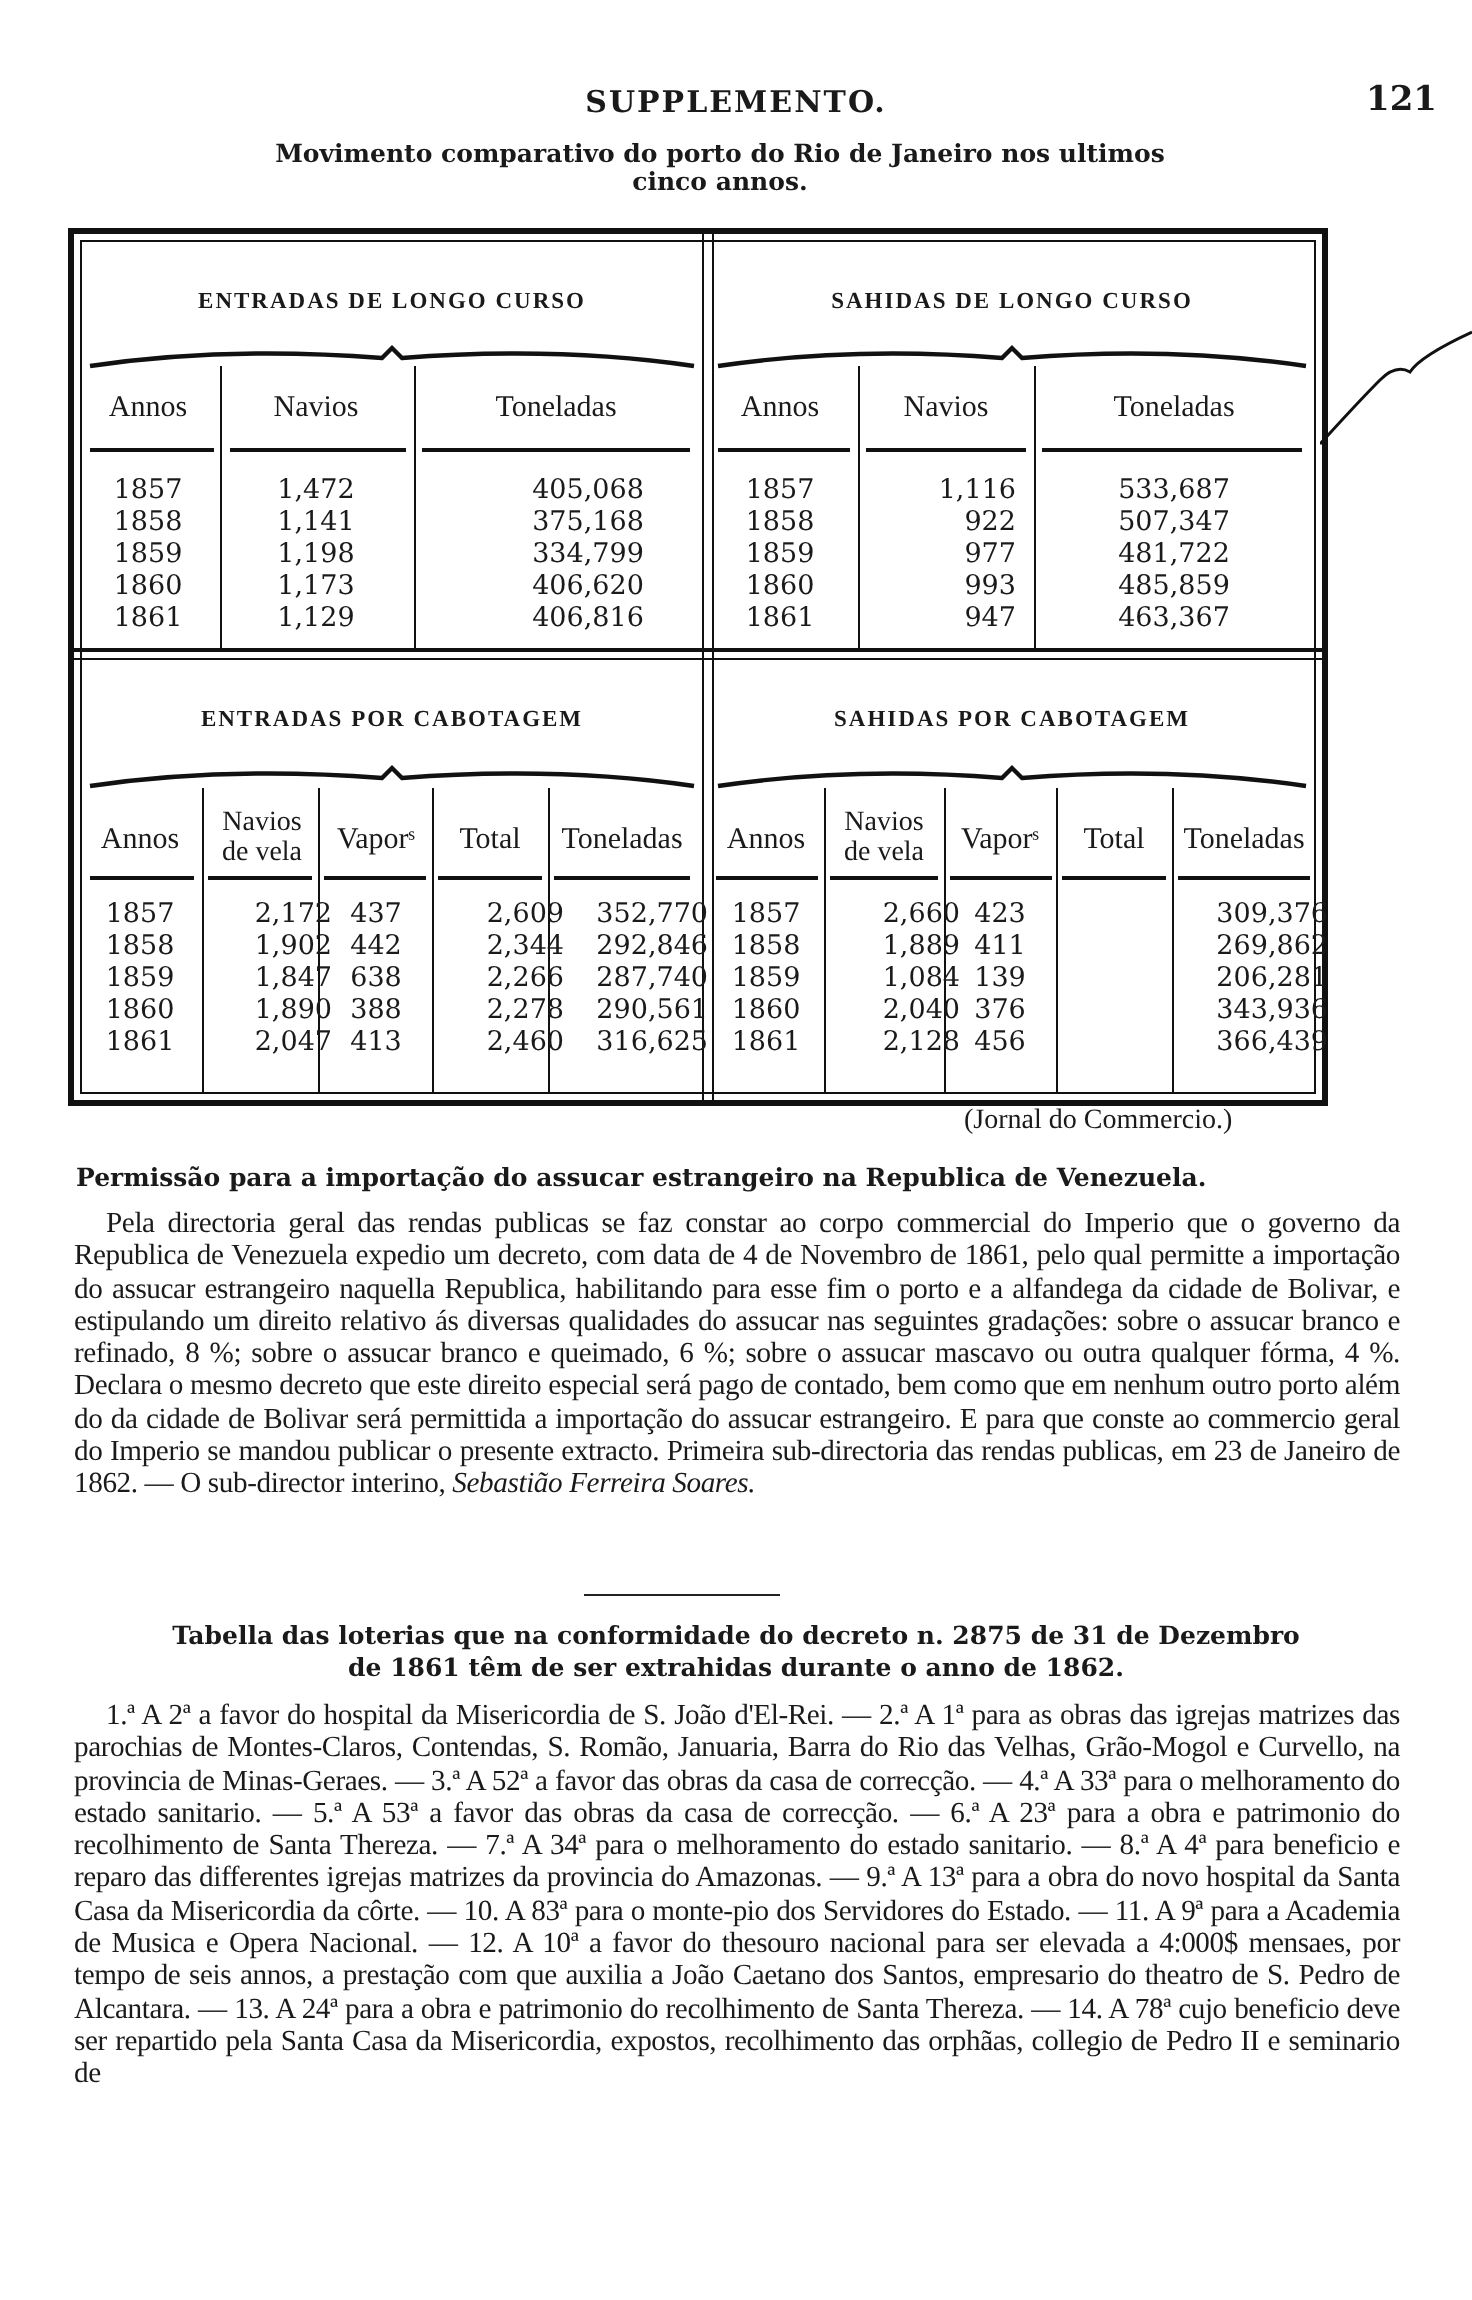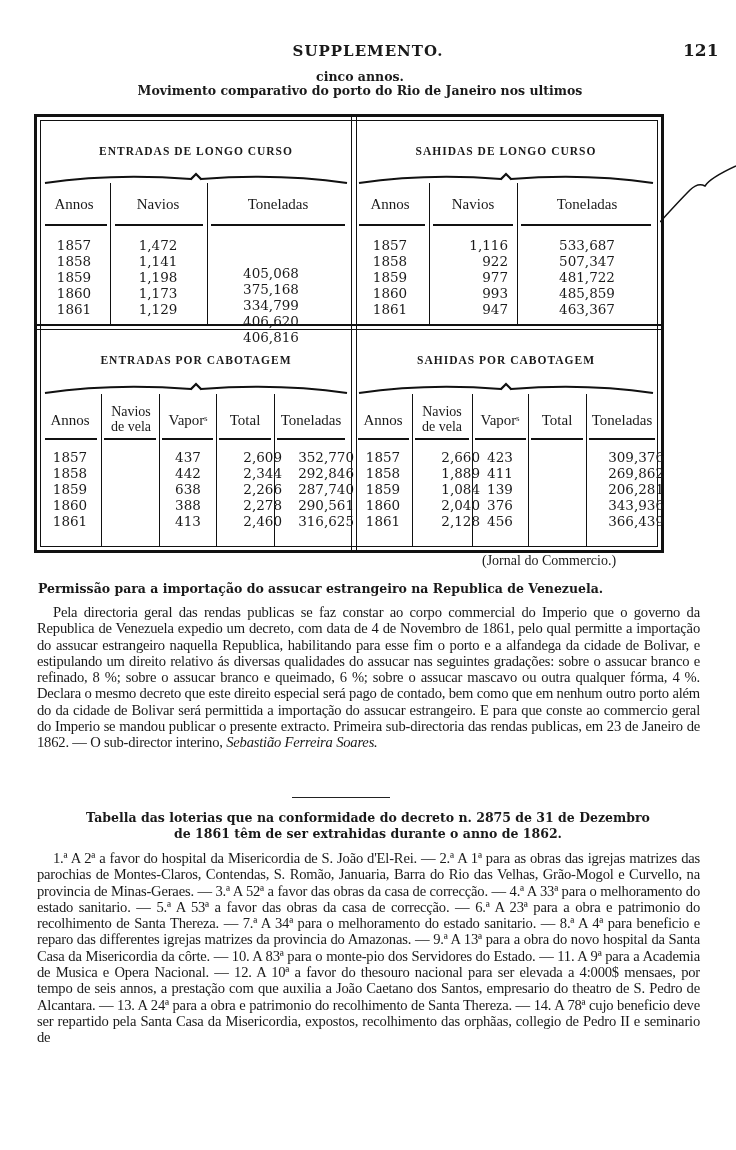--- a/index.html
+++ b/index.html
@@ -80,22 +80,22 @@
 </style>
 </head>
 <body>
 
 <div>
   <div class="runhead">SUPPLEMENTO.</div>
   <div class="pagenum">121</div>
 </div>
 
 <div class="subtitle">
+  <div>Movimento comparativo do porto do Rio de Janeiro nos ultimos</div>
   <div>cinco annos.</div>
-  <div>Movimento comparativo do porto do Rio de Janeiro nos ultimos</div>
 </div>
 
 <div class="frame">
   <div class="frame-inner"></div>
   <div class="vsep"></div>
   <div class="hsep"></div>
 
   <div class="panel" style="left:4px;top:4px;width:310px;height:203px;">
     <div class="ptitle" style="top:24px;">ENTRADAS DE LONGO CURSO</div>
     <svg class="brace" style="top:50px;" viewBox="0 0 306 14" preserveAspectRatio="none">
@@ -116,21 +116,21 @@
       <div>1860</div>
       <div>1861</div>
     </div>
     <div class="col" style="left:72px;width:90px;top:116px;">
       <div>1,472</div>
       <div>1,141</div>
       <div>1,198</div>
       <div>1,173</div>
       <div>1,129</div>
     </div>
-    <div class="col" style="left:163px;width:134px;top:116px;margin-top:28px;">
+    <div class="col" style="left:186px;width:134px;top:116px;">
       <div>405,068</div>
       <div>375,168</div>
       <div>334,799</div>
       <div>406,620</div>
       <div>406,816</div>
     </div>
   </div>
 
   <div class="panel" style="left:318px;top:4px;width:302px;height:203px;">
     <div class="ptitle" style="top:24px;">SAHIDAS DE LONGO CURSO</div>
@@ -190,20 +190,27 @@
     <div class="uline" style="left:121px;width:51px;top:110px;"></div>
     <div class="uline" style="left:178px;width:52px;top:110px;"></div>
     <div class="uline" style="left:236px;width:68px;top:110px;"></div>
     <div class="col" style="left:0;width:58px;top:121px;">
       <div>1857</div>
       <div>1858</div>
       <div>1859</div>
       <div>1860</div>
       <div>1861</div>
     </div>
+    <div class="col right" style="left:60px;width:54px;top:121px;">
+      <div>2,172</div>
+      <div>1,902</div>
+      <div>1,847</div>
+      <div>1,890</div>
+      <div>2,047</div>
+    </div>
     <div class="col" style="left:120px;width:54px;top:121px;">
       <div>437</div>
       <div>442</div>
       <div>638</div>
       <div>388</div>
       <div>413</div>
     </div>
     <div class="col right" style="left:176px;width:54px;top:121px;">
       <div>2,609</div>
       <div>2,344</div>

